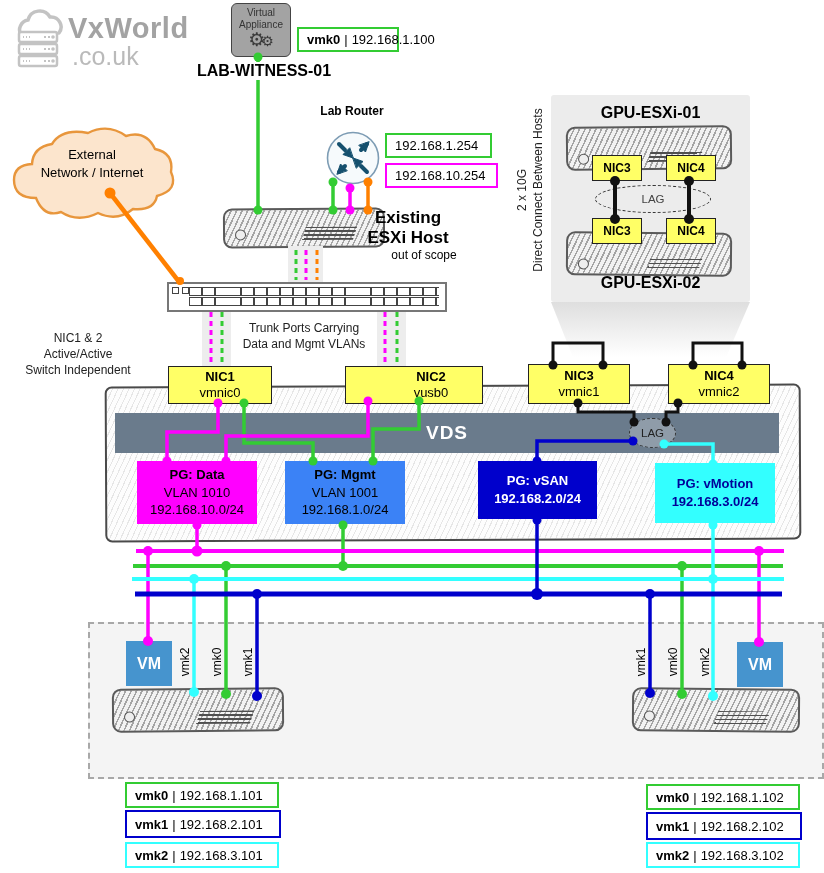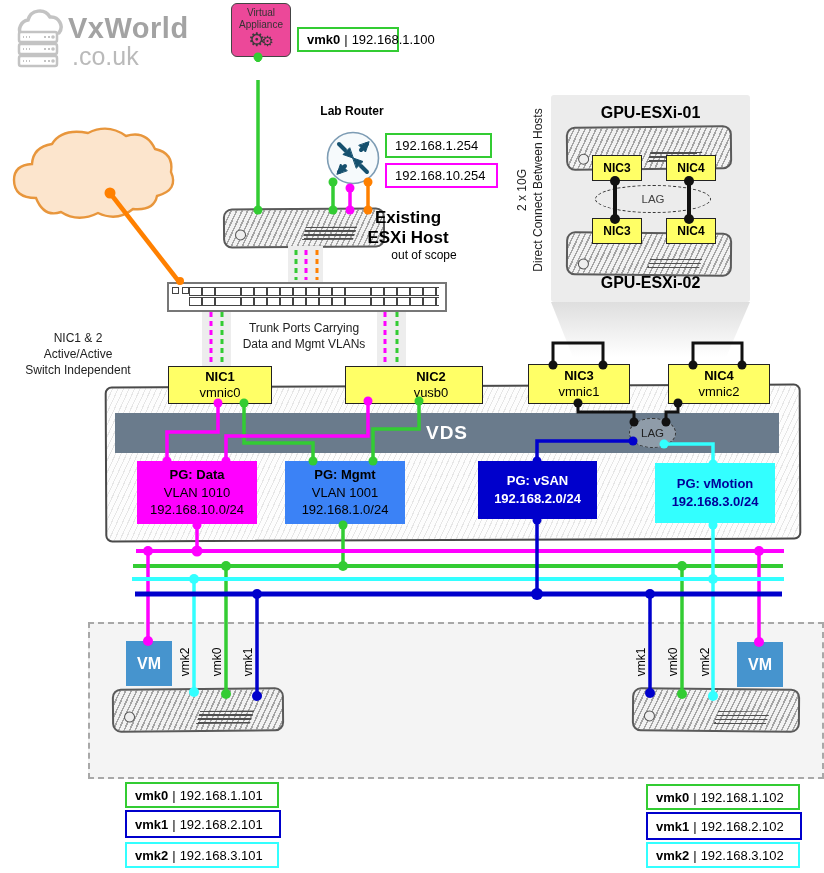--- a/index.html
+++ b/index.html
@@ -51,34 +51,35 @@
       <path d="M15,28 h1 M18,28 h1 M21,28 h1 M15,40 h1 M18,40 h1 M21,40 h1 M15,52 h1 M18,52 h1 M21,52 h1"></path>
       <path d="M36,28 h2 M40,28 h2 M36,40 h2 M40,40 h2 M36,52 h2 M40,52 h2"></path>
     </g>
     <circle cx="45" cy="28" r="1.8" fill="#c3c3c3"></circle>
       <circle cx="45" cy="40" r="1.8" fill="#c3c3c3"></circle>
       <circle cx="45" cy="52" r="1.8" fill="#c3c3c3"></circle>
   </svg>
   <div class="abs" style="left:68px;top:12px;font-size:29px;font-weight:bold;color:#a3a3a3;letter-spacing:0.5px;">VxWorld</div>
   <div class="abs" style="left:72px;top:42px;font-size:25px;color:#bababa;">.co.uk</div>
 
-  <div class="abs" style="left:231px;top:3px;width:58px;height:52px;background:#ec4899;border:1.6px solid #444;border-radius:6px;text-align:center;z-index:6;">
+  <div class="abs" style="left:231px;top:3px;width:58px;height:52px;background:#a3a3a3;border:1.6px solid #444;border-radius:6px;text-align:center;z-index:6;">
     <div style="font-size:10px;color:#333;line-height:1.2;margin-top:3px;">
       <span>Virtual</span><br>
       <span>Appliance</span>
     </div>
     <div style="color:#3a3a3a;line-height:1;margin-top:-1px;">
       <span style="font-size:19px;">⚙</span><span style="font-size:14px;margin-left:-4px;">⚙</span>
     </div>
   </div>
   <div class="abs badge bd-green" style="left:297px;top:27px;width:90px;height:21px;z-index:6;">
     <b>vmk0</b>
     <span class="sep">|</span>
     <span>192.168.1.100</span>
   </div>
+  <div class="abs" style="left:184px;top:62px;width:160px;text-align:center;font-size:16px;font-weight:bold;z-index:6;">LAB-WITNESS-01</div>
 
   <div class="abs" style="left:302px;top:104px;width:100px;text-align:center;font-size:12px;font-weight:bold;">Lab Router</div>
   <svg class="abs" style="left:326px;top:131px;" width="54" height="54" viewBox="0 0 54 54">
     <circle cx="27" cy="27" r="25.5" fill="#f6fafc" stroke="#7d9cb4" stroke-width="1.6"></circle>
     <g stroke="#15506e" stroke-width="4" fill="#15506e" stroke-linecap="round">
       <path d="M13,13 L19,19"></path>
         <polygon points="27,27 17,23.5 23.5,17" stroke-width="1"></polygon>
       <path d="M35,19 L41,13"></path>
         <polygon points="43,11 39.5,21 33,14.5" stroke-width="1"></polygon>
       <path d="M13,41 L19,35"></path>
@@ -90,20 +91,24 @@
   <div class="abs badge bd-green" style="left:385px;top:133px;width:95px;height:21px;">
     <span>192.168.1.254</span>
   </div>
   <div class="abs badge bd-magenta" style="left:385px;top:163px;width:101px;height:21px;">
     <span>192.168.10.254</span>
   </div>
 
   <svg class="abs" style="left:4px;top:120px;" width="176" height="110" viewBox="0 0 176 110">
     <path d="M32,78 Q10,78 10,60 Q10,45 28,44 Q29,27 48,24 Q58,8 84,13 Q104,3 122,16 Q142,10 151,29 Q170,33 167,52 Q175,70 153,76 Q150,91 129,89 Q113,102 94,93 Q74,103 57,92 Q40,98 32,78 Z" fill="#FCE5CD" stroke="#E8963C" stroke-width="2.4"></path>
   </svg>
+  <div class="abs" style="left:22px;top:146px;width:140px;text-align:center;font-size:13px;line-height:1.4;">
+    <span>External</span><br>
+    <span>Network / Internet</span>
+  </div>
 
   <div class="abs server" style="left:223px;top:208px;width:158px;height:36px;transform:rotate(-0.4deg);">
     <div class="screw" style="bottom:6px;"></div>
       <div class="grille"></div>
   </div>
   <div class="abs" style="left:356px;top:208px;width:104px;text-align:center;font-size:17px;font-weight:bold;line-height:1.15;">
     <span>Existing</span><br>
     <span>ESXi Host</span>
   </div>
   <div class="abs" style="left:374px;top:248px;width:100px;text-align:center;font-size:12px;">out of scope</div>

